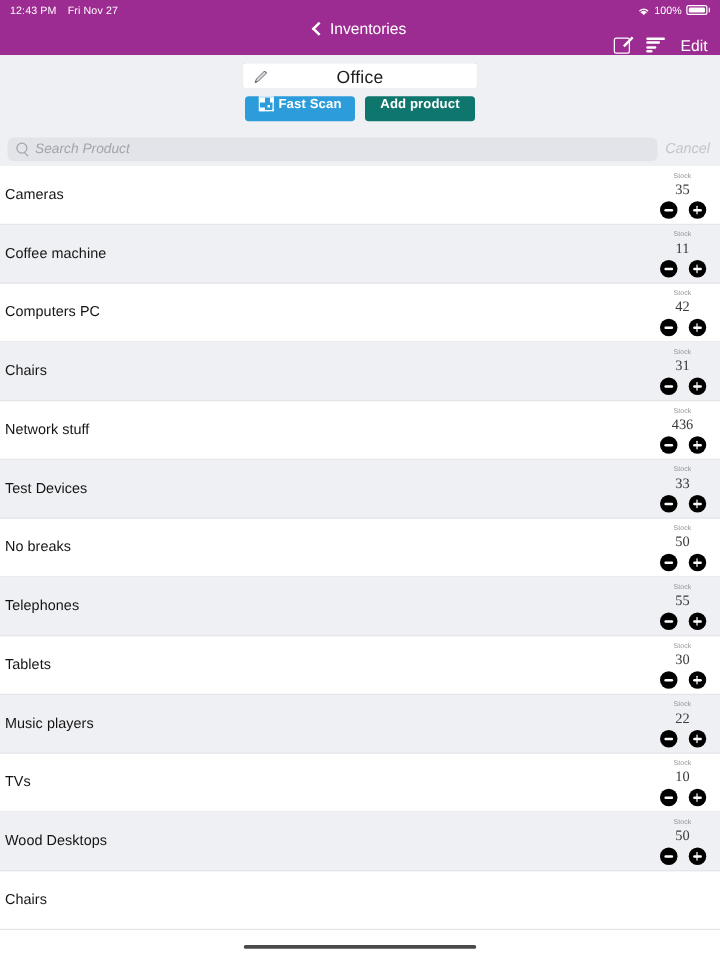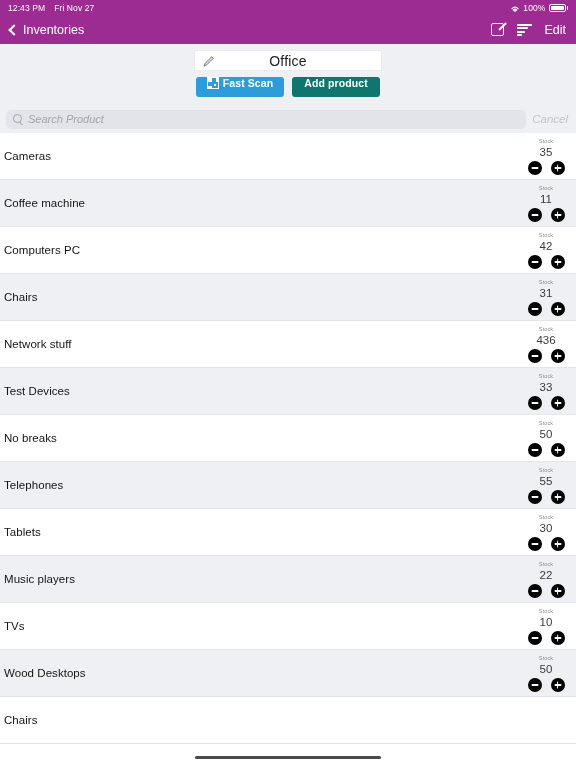--- a/index.html
+++ b/index.html
@@ -35,30 +35,31 @@
   .batt-cap { width: 1.5px; height: 4px; background: #ffffff; margin-left: 1px; border-radius: 0 1px 1px 0; }
 
   
   .navbar {
     height: 28px;
     background: #9c2c91;
     display: flex;
     align-items: center;
     padding: 0 10px;
     color: #ffffff;
+    flex-direction: column;
   }
   .nav-back { display: flex; align-items: center; gap: 5px; cursor: pointer; }
   .chev-left {
     width: 8px; height: 8px;
     border-left: 2px solid #fff; border-bottom: 2px solid #fff;
     transform: rotate(45deg);
     display: inline-block;
   }
   .nav-back-label { font-size: 12.5px; }
-  .nav-right { margin-left: auto; display: flex; align-items: center; gap: 12px; }
+  .nav-right { margin-left: auto; display: flex; align-items: flex-start; gap: 12px; }
   .compose-icon { width: 14px; height: 14px; position: relative; }
   .compose-icon .sq {
     position: absolute; left: 0; top: 0; width: 13px; height: 13px;
     border: 1.2px solid #fff; border-radius: 2px;
   }
   .compose-icon .pen {
     position: absolute; right: -1px; top: -1px; width: 10px; height: 1.6px;
     background: #fff; transform: rotate(-45deg); transform-origin: right center;
   }
   .sort-icon { width: 15px; height: 12px; display: flex; flex-direction: column; justify-content: space-between; }
@@ -193,20 +194,21 @@
   .stock-label {
     font-size: 5.5px;
     color: #8e8e93;
     line-height: 8px;
     letter-spacing: 0.1px;
   }
   .stock-value {
     font-size: 11.5px;
     color: #3a3a3c;
     line-height: 14px;
+    font-family: Liberation Serif, serif;
   }
   .stepper { display: flex; gap: 9px; margin-top: 2px; }
   .step-btn {
     width: 14px; height: 14px;
     border-radius: 50%;
     background: #000000;
     position: relative;
     cursor: pointer;
     flex: none;
   }

